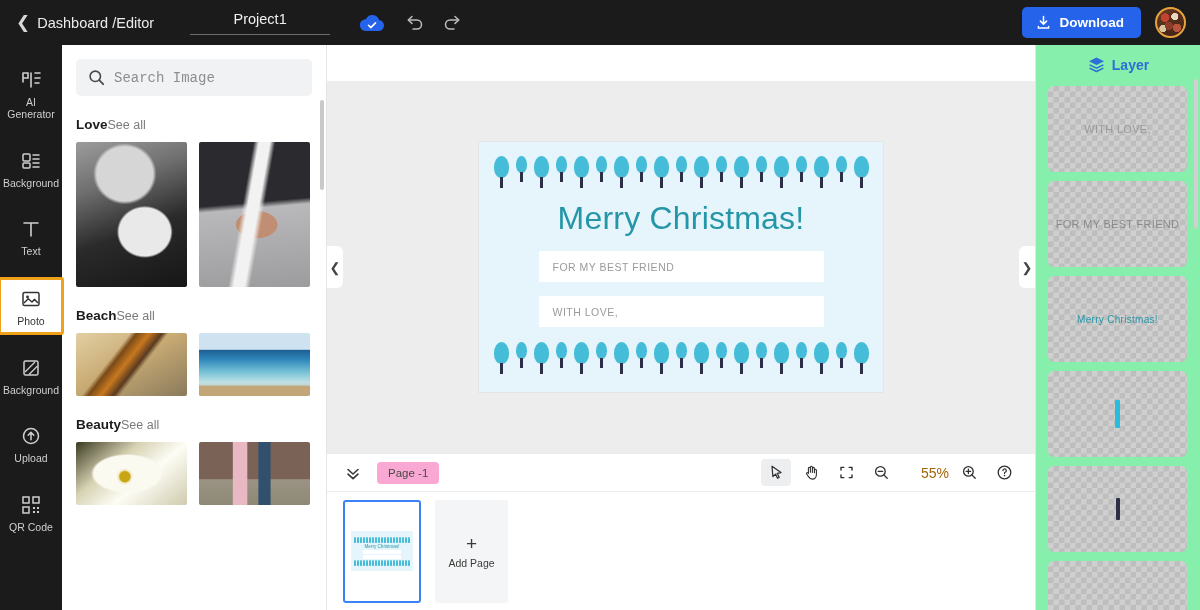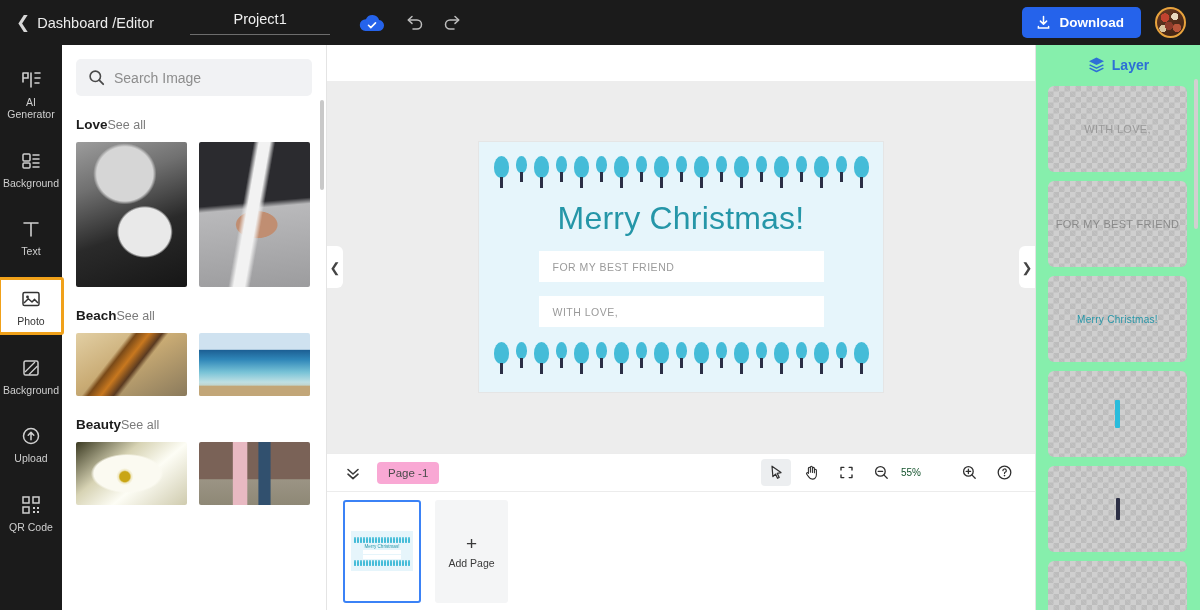--- a/index.html
+++ b/index.html
@@ -63,21 +63,21 @@
     width: 265px; min-width: 265px; background: #fff; border-right: 1px solid #e4e4e4;
     position: relative; overflow: hidden;
   }
   .panel-inner { padding: 14px 14px 0 14px; height: 100%; overflow: hidden; }
   .search-box {
     height: 37px; background: #f1f2f4; border-radius: 5px; display: flex; align-items: center;
     gap: 9px; padding: 0 12px; cursor: text;
   }
   .search-box input {
     border: none; outline: none; background: transparent; font-size: 14px; color: #3a3a3a;
-    font-family: Liberation Sans, sans-serif; width: 100%;
+    font-family: Liberation Mono, monospace; width: 100%;
   }
   .search-box input::placeholder { color: #8d8d8d; }
   .cat-head { display: flex; align-items: baseline; margin: 21px 0 10px; }
   .cat-title { font-size: 13.5px; font-weight: bold; color: #1c1c1c; }
   .see-all { font-size: 12.5px; color: #7b7b7b; cursor: pointer; }
   .thumb-row { display: flex; gap: 12px; }
   .thumb { width: 111px; border-radius: 2px; overflow: hidden; cursor: pointer; position: relative; }
   .thumb.tall { height: 145px; }
   .thumb.wide { height: 63px; }
   .panel-scroll { position: absolute; right: 2px; top: 55px; width: 4px; height: 90px; background: #c9c9c9; border-radius: 3px; }
@@ -158,21 +158,21 @@
   
   .bottom-bar {
     height: 38px; min-height: 38px; background: #fff; border-top: 1px solid #ececec;
     display: flex; align-items: center; padding: 0 16px; gap: 14px;
   }
   .collapse-ic { width: 20px; cursor: pointer; display: flex; justify-content: center; }
   .page-chip { background: #f9a8d4; border-radius: 4px; padding: 5px 11px; font-size: 11.5px; color: #4a4a4a; cursor: pointer; }
   .zoom-tools { margin-left: auto; display: flex; align-items: center; gap: 5px; }
   .ztool { width: 30px; height: 27px; display: flex; align-items: center; justify-content: center; border-radius: 4px; cursor: pointer; }
   .ztool.active { background: #eceef0; }
-  .zoom-val { font-size: 10px; color: #14532d; width: 48px; text-align: left; cursor: pointer; }
+  .zoom-val { font-size: 14px; color: #a16207; width: 48px; text-align: right; cursor: pointer; }
 
   
   .pages-tray { height: 119px; min-height: 119px; background: #fff; display: flex; align-items: center; padding: 0 16px; gap: 14px; border-top: 1px solid #ececec; }
   .page-thumb {
     width: 78px; height: 103px; background: #fff; border: 2px solid #3b82f6; border-radius: 3px;
     display: flex; flex-direction: column; align-items: center; justify-content: center; cursor: pointer; overflow: hidden;
   }
   .mini-card { width: 62px; height: 40px; background: #e6f5fb; display: flex; flex-direction: column; align-items: center; justify-content: center; gap: 1px; }
   .mini-trees { display: flex; gap: 1px; }
   .mini-trees i { width: 2px; height: 6px; background: #45bcd8; border-radius: 40% 40% 20% 20%; display: block; }

